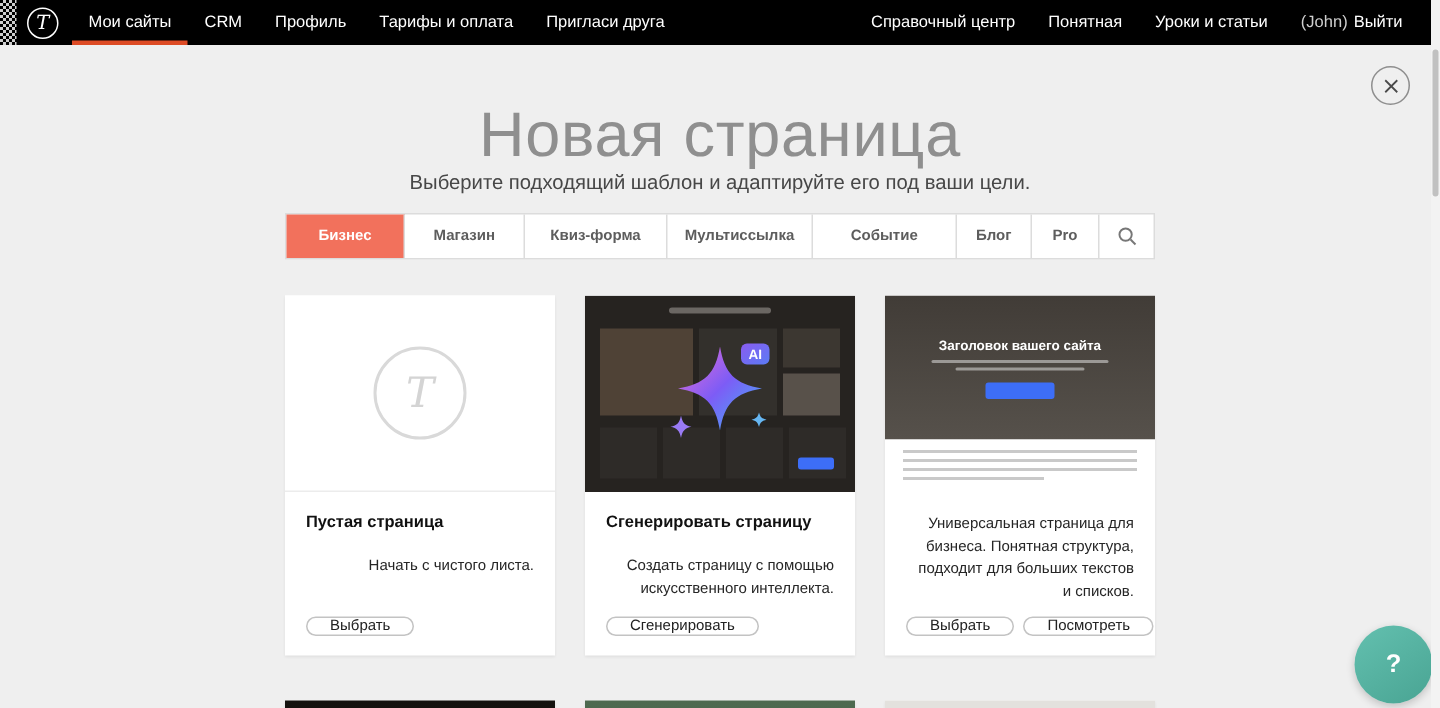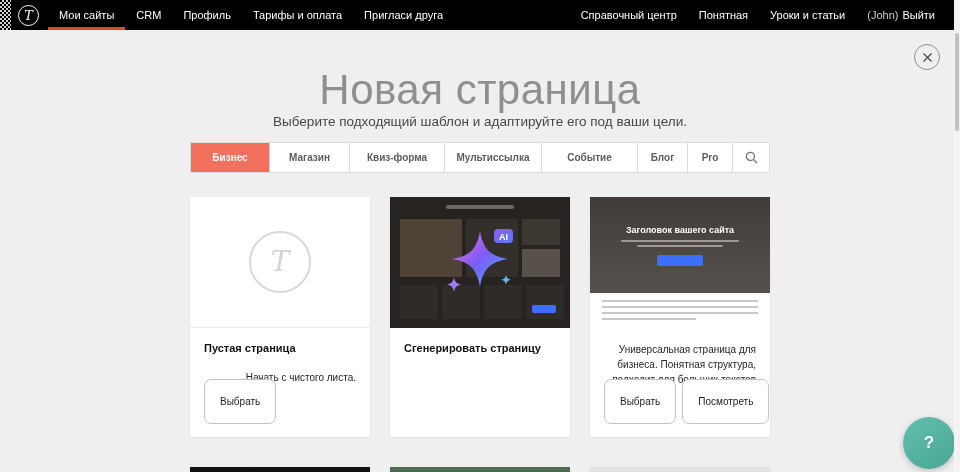--- a/index.html
+++ b/index.html
@@ -103,21 +103,21 @@
     box-shadow:0 1px 2px rgba(0,0,0,.07);
     display:flex; flex-direction:column;
   }
   .preview { height:131px; flex:0 0 auto; overflow:hidden; position:relative; }
   .card-body { padding:14px 14px 0; }
   .card-title { font-size:11px; font-weight:bold; color:#111; margin-bottom:16px; }
   .card-desc { font-size:10px; line-height:1.5; color:#262626;text-align:right; }
   .card-actions { position:absolute; left:14px; bottom:13px; display:flex; gap:6px; }
   .btn {
     background:#fff; border:1px solid #c3c3c3; border-radius:7px;
-    font-size:10px; color:#222; padding:16px 15px; cursor:pointer;
+    font-size:10px; color:#222; padding:0 15px; cursor:pointer;
     font-family:"Liberation Sans", sans-serif;
   }
 
   
   .preview-blank {
     background:#fff; border-bottom:1px solid #ececec;
     display:flex; align-items:center; justify-content:center;
   }
   .blank-circle {
     width:62px; height:62px; border:2px solid #d9d9d9; border-radius:50%;
@@ -240,20 +240,24 @@
           <path d="M64 80 C65 85 66.5 86.5 71 87.5 C66.5 88.5 65 90 64 95 C63 90 61.5 88.5 57 87.5 C61.5 86.5 63 85 64 80 Z" fill="#9a7bf5"></path>
           <path d="M116 78 C116.8 81 117.8 82 121 82.8 C117.8 83.6 116.8 84.6 116 87.6 C115.2 84.6 114.2 83.6 111 82.8 C114.2 82 115.2 81 116 78 Z" fill="#66b6f2"></path>
           <g>
             <rect x="104" y="32" width="19" height="14" rx="4" fill="url(#badgeGrad)"></rect>
             <text x="113.5" y="42.5" text-anchor="middle" font-size="9" font-weight="bold" fill="#ffffff" font-family="Liberation Sans, sans-serif">AI</text>
           </g>
         </svg>
       </div>
       <div class="card-body">
         <div class="card-title">Сгенерировать страницу</div>
+        <div class="card-desc">Создать страницу с помощью искусственного интеллекта.</div>
+      </div>
+      <div class="card-actions">
+        <button class="btn">Сгенерировать</button>
       </div>
     </div>
 
     <div class="card">
       <div class="preview">
         <div class="hero">
           <div class="hero-title">Заголовок вашего сайта</div>
           <div class="hero-line l1"></div>
           <div class="hero-line l2"></div>
           <button class="hero-btn"></button>

